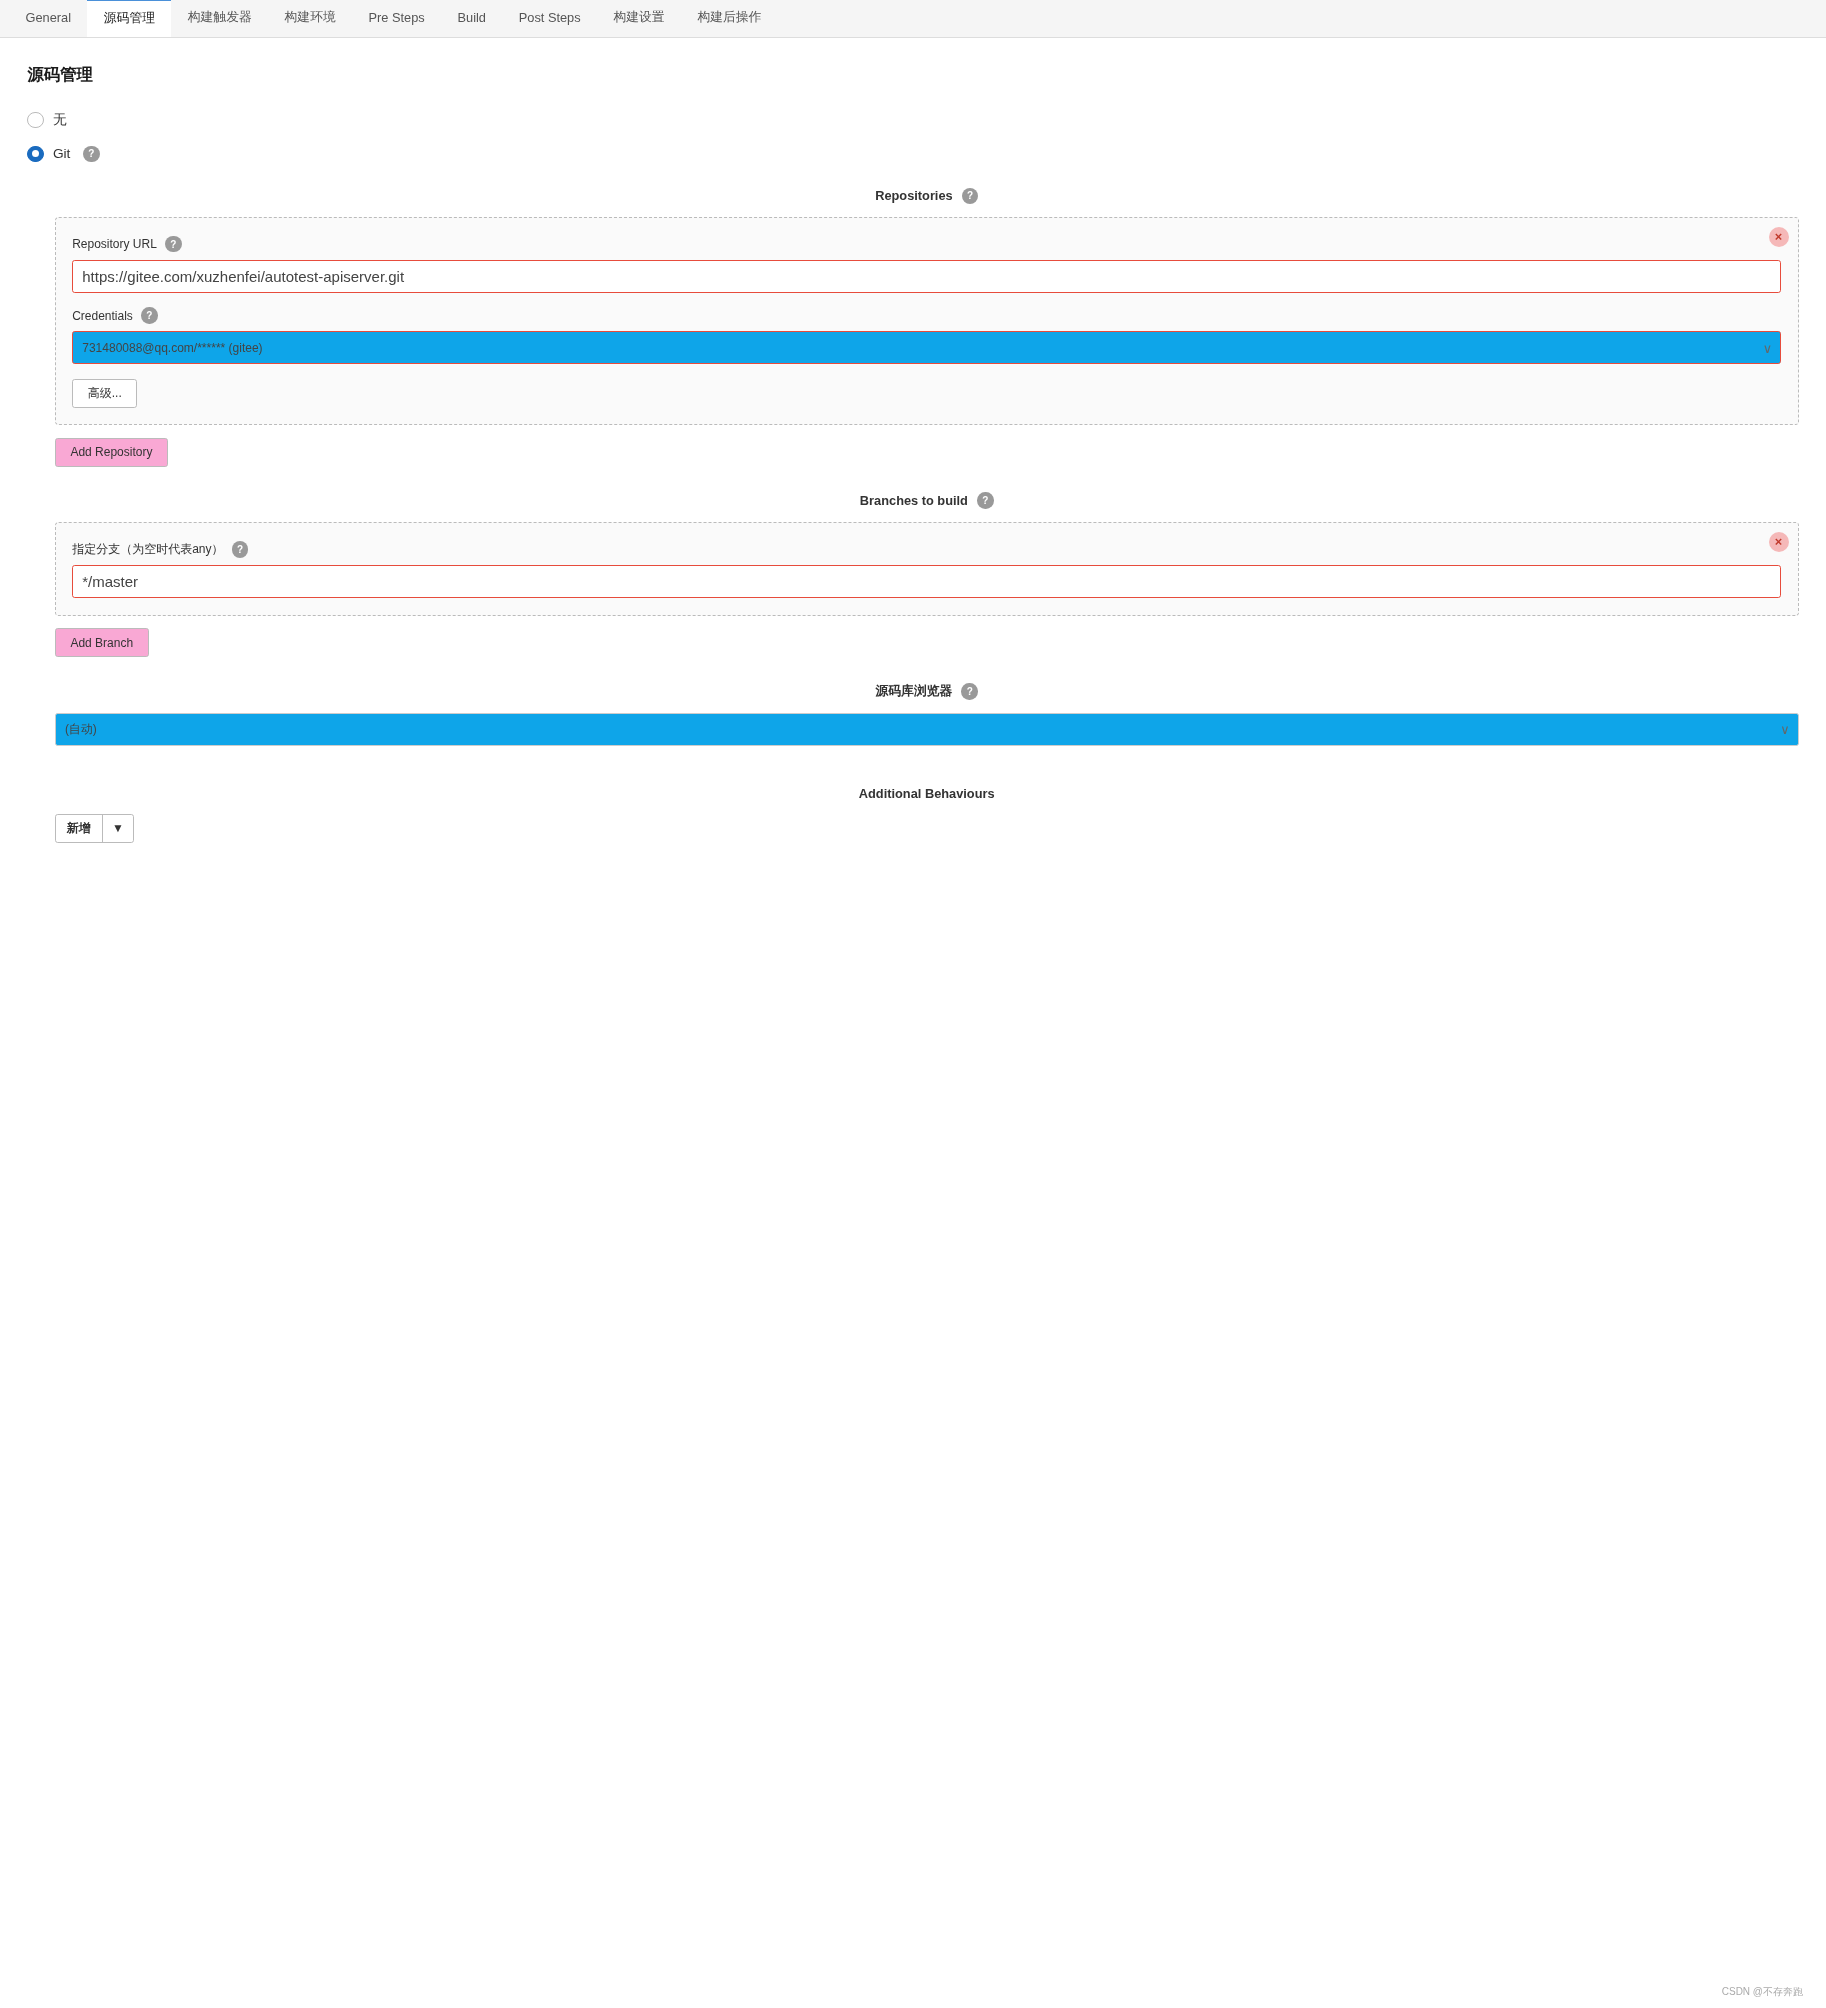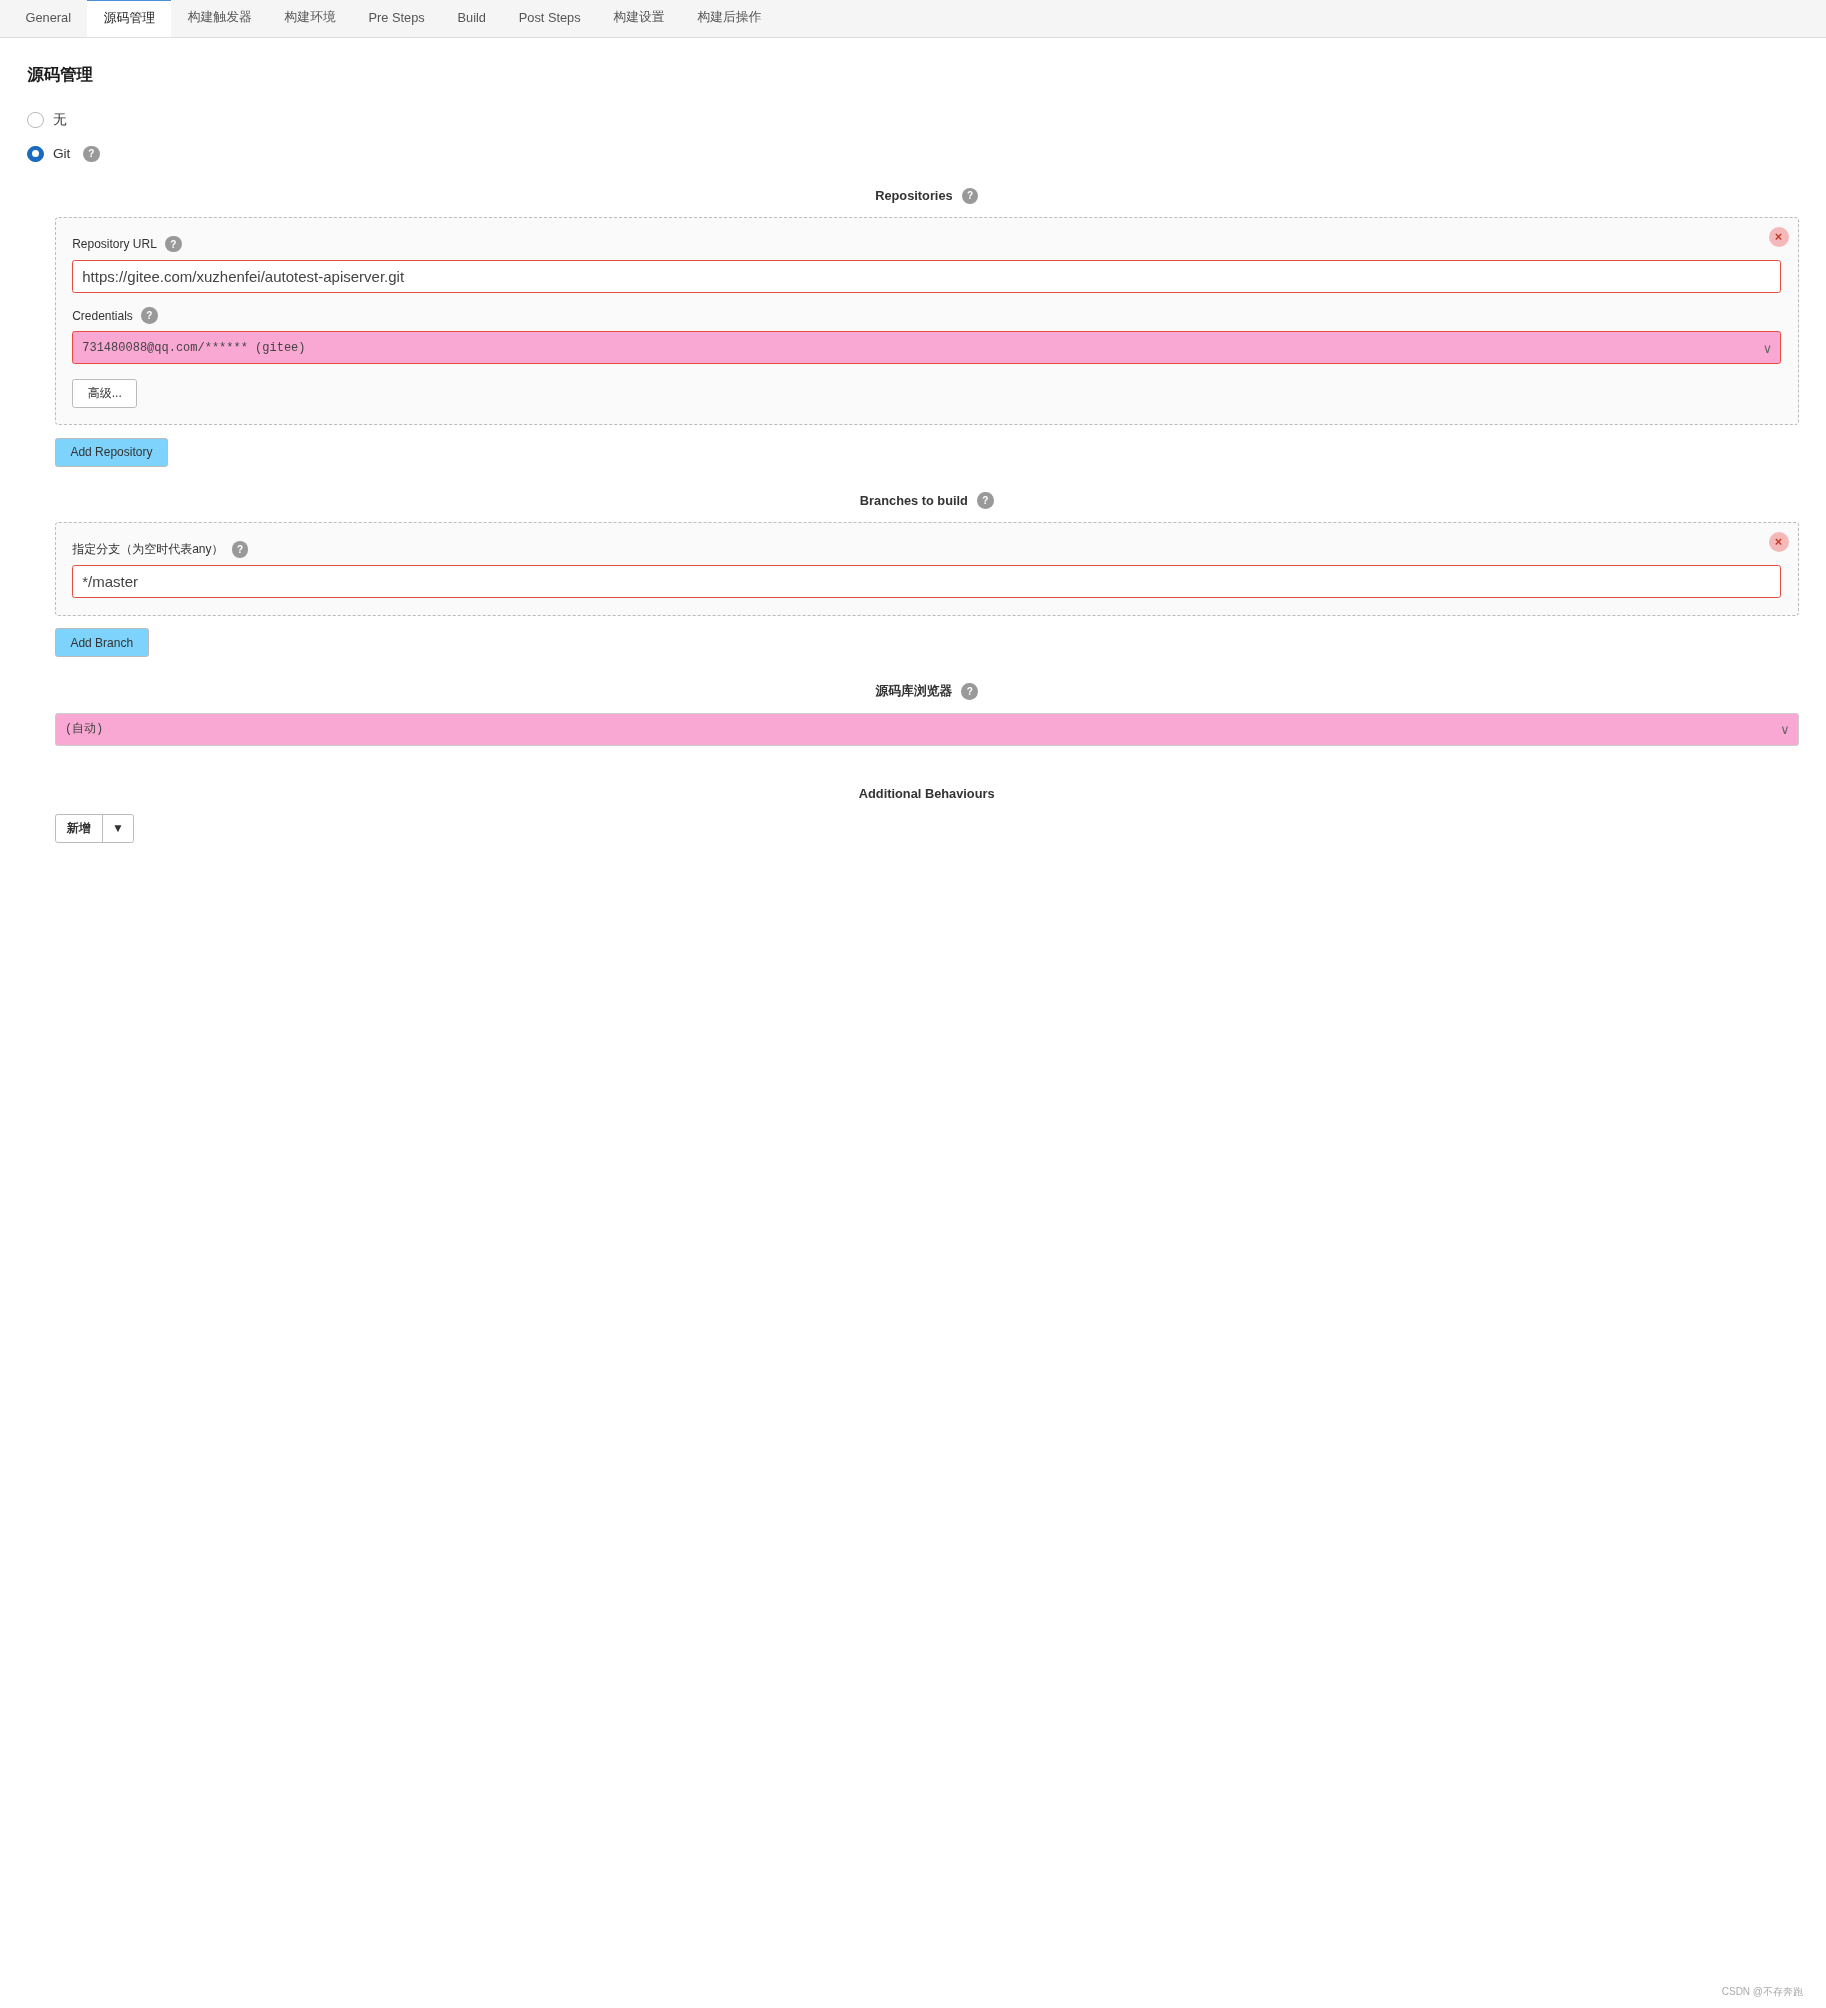--- a/index.html
+++ b/index.html
@@ -183,25 +183,24 @@
       width: 100%;
     }
     .select-input {
       width: 100%;
       height: 33px;
       border: 1.4px solid #ccc;
       border-radius: 2.7px;
       padding: 0 33px 0 9.1px;
       font-size: 12px;
       color: #444;
-      background: #f9a8d4;
+      background: #0ea5e9;
       outline: none;
       appearance: none;
       cursor: pointer;
-      font-family: Liberation Mono, monospace;
     }
     .select-input.highlighted {
       border: 1.8px solid #e74c3c;
     }
     .select-chevron {
       position: absolute;
       right: 9.1px;
       top: 50%;
       transform: translateY(-50%);
       pointer-events: none;
@@ -219,21 +218,21 @@
       border: 0.9px solid #bbb;
       border-radius: 2.7px;
       background: #fff;
       font-size: 12px;
       color: #333;
       cursor: pointer;
       white-space: nowrap;
     }
     .btn.primary-action {
       border: 0.9px solid #bbb;
-      background: #7dd3fc;
+      background: #f9a8d4;
     }
 
     .add-repository-btn {
       margin-top: 3.7px;
       margin-bottom: 25.6px;
     }
 
     
     .branches-section {
       margin-bottom: 25.6px;

